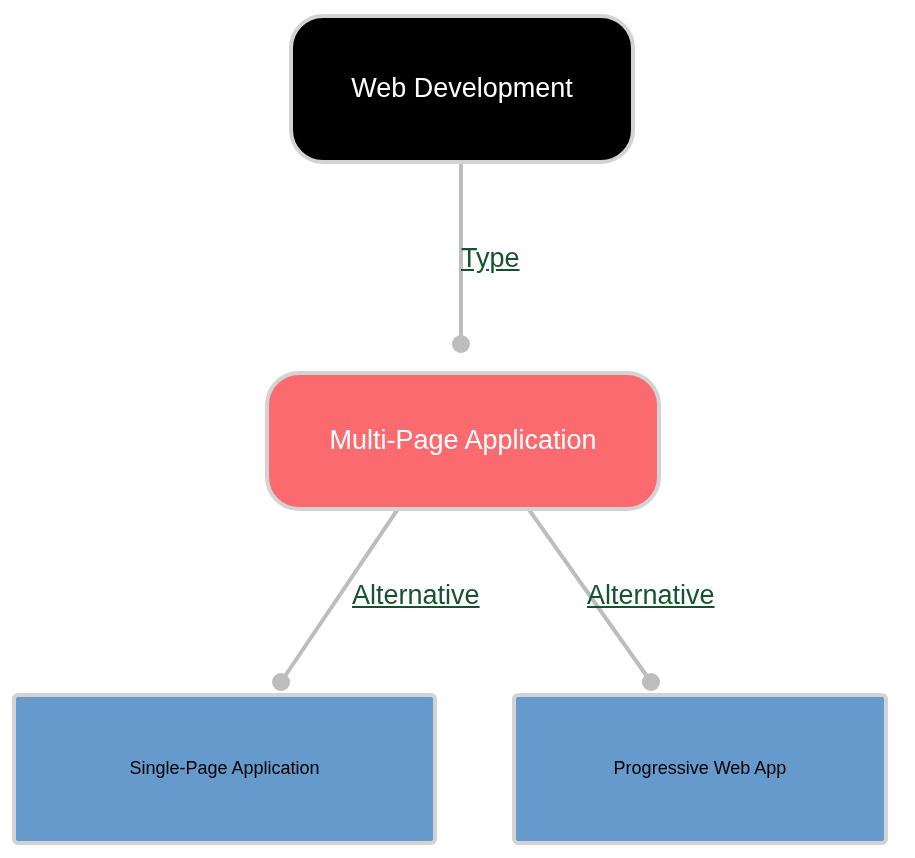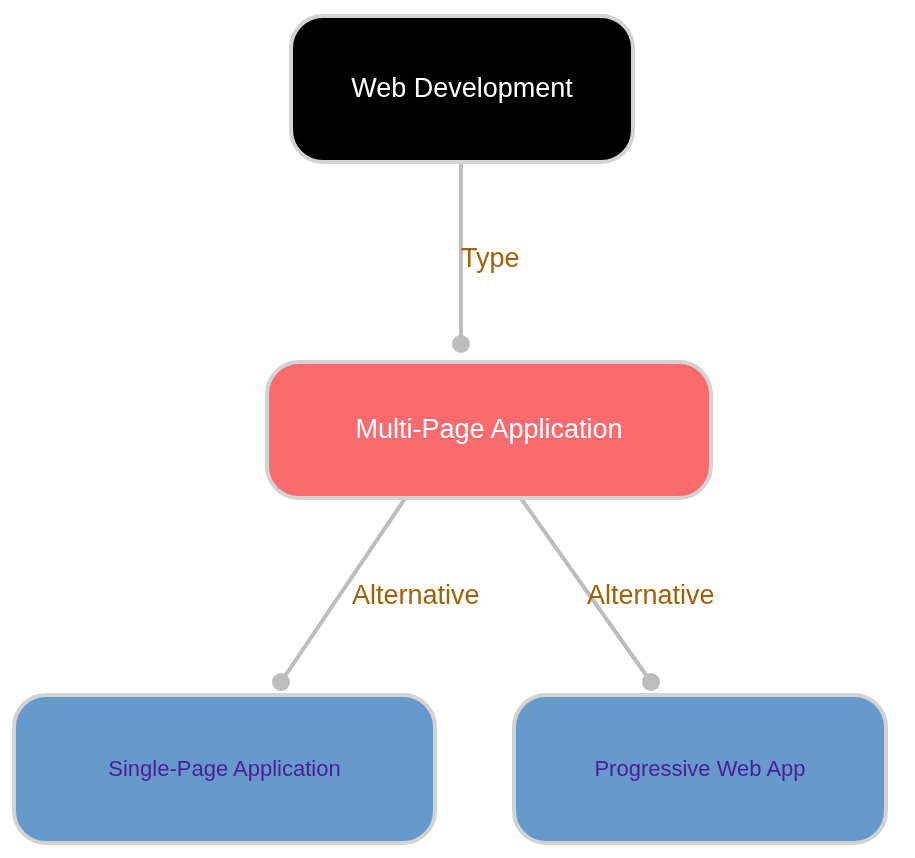--- a/index.html
+++ b/index.html
@@ -46,29 +46,31 @@
     color: #ffffff;
     font-size: 27px;
   }
   .node-current {
     background: #fa6a6e;
     color: #ffffff;
     font-size: 27px;
   }
   .node-alt {
     background: #6699cc;
-    color: #4c1d95;
-    font-size: 22px;
+    color: #000000;
+    font-size: 18px;
+    border-radius: 6px;
   }
   .edge-label {
     position: absolute;
-    color: #a16207;
+    color: #14532d;
     font-size: 27px;
     white-space: nowrap;
     z-index: 4;
+    text-decoration: underline;
   }
 </style>
 </head>
 <body>
 
 <div id="canvas">
 
   <svg id="edge-layer" viewBox="0 0 915 858" xmlns="http://www.w3.org/2000/svg">
     <g>
       <line x1="461" y1="165" x2="461" y2="344" stroke="#bdbdbd" stroke-width="4" stroke-linecap="round"></line>
@@ -81,21 +83,21 @@
     <g>
       <line x1="520" y1="497" x2="651" y2="682" stroke="#bdbdbd" stroke-width="4" stroke-linecap="round"></line>
       <circle cx="651" cy="682" r="9" fill="#bdbdbd"></circle>
     </g>
   </svg>
 
   <div class="node node-root" style="left:289px; top:14px; width:346px; height:150px;">
     <span class="node-label">Web Development</span>
   </div>
 
-  <div class="node node-current" style="left:265px; top:360px; width:448px; height:140px;">
+  <div class="node node-current" style="left:265px; top:371px; width:396px; height:140px;">
     <span class="node-label">Multi-Page Application</span>
   </div>
 
   <div class="node node-alt" style="left:12px; top:693px; width:425px; height:152px;">
     <span class="node-label">Single-Page Application</span>
   </div>
 
   <div class="node node-alt" style="left:512px; top:693px; width:376px; height:152px;">
     <span class="node-label">Progressive Web App</span>
   </div>

